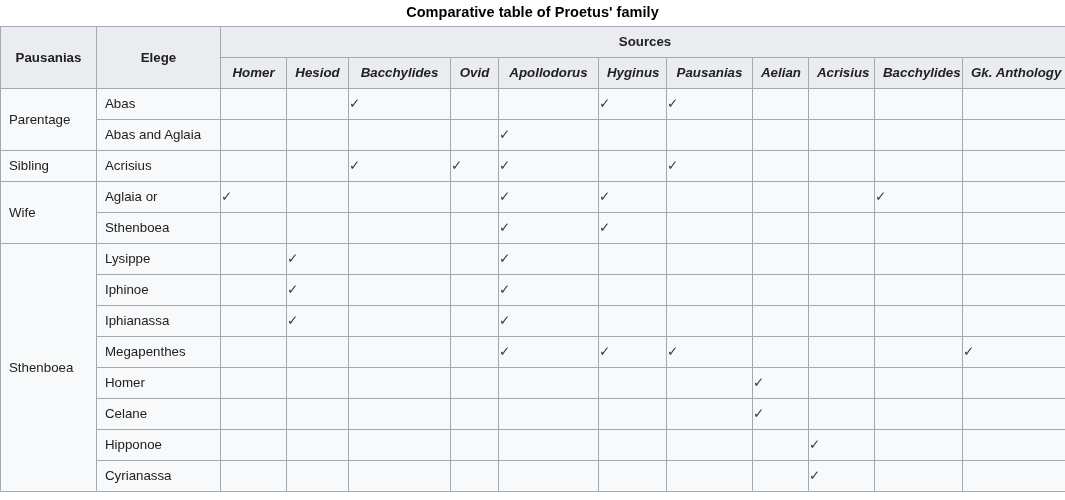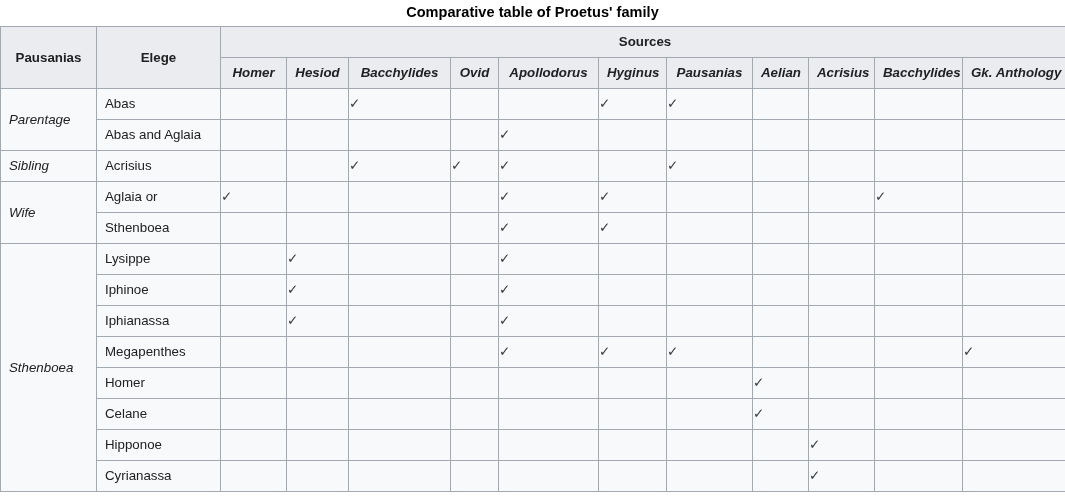--- a/index.html
+++ b/index.html
@@ -63,21 +63,20 @@
     font-style: italic;
     font-size: 13.2px;
     height: 28px;
     text-align: center;
     padding: 0 6px;
   }
   th.corner-relation, th.corner-name {
     font-size: 13.6px;
   }
   td.relation-cell {
-    font-style: italic;
     text-align: left;
     vertical-align: middle;
     padding-left: 10px;
     font-size: 13.4px;
   }
   td.name-cell {
     text-align: left;
     padding-left: 10px;
     font-size: 13.4px;
   }

